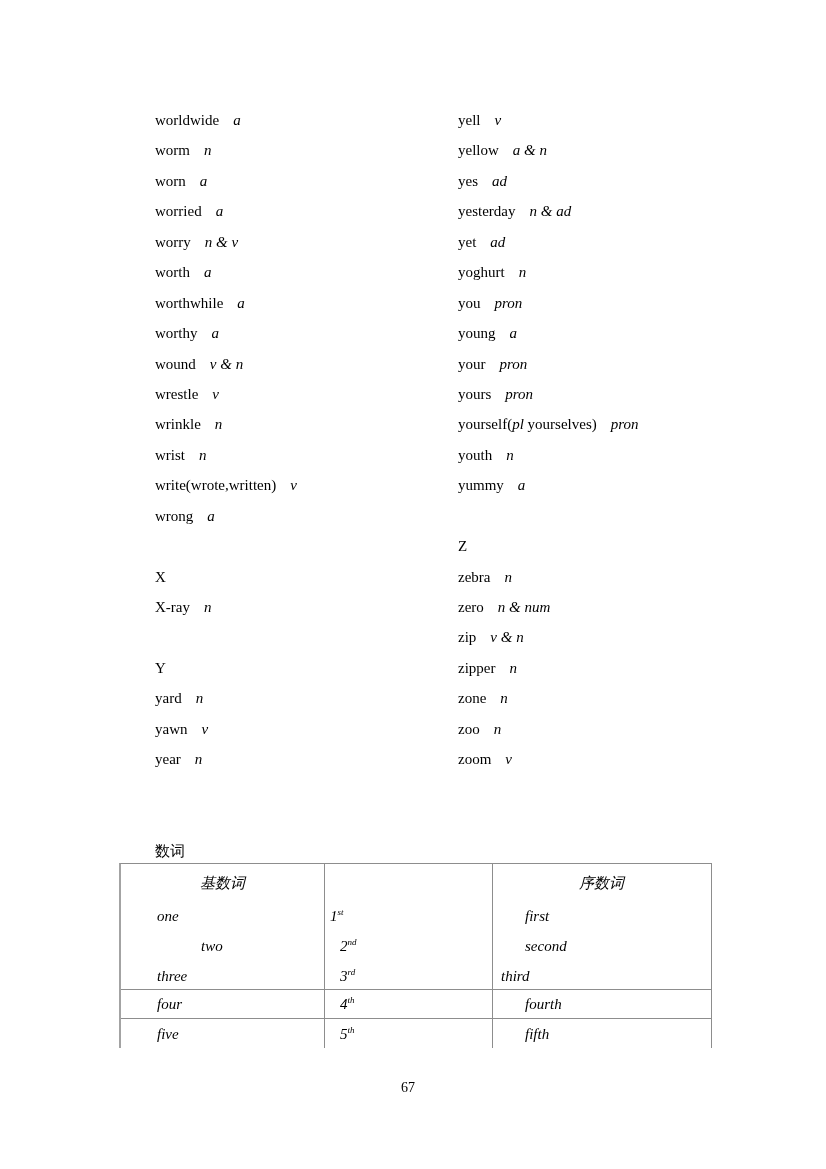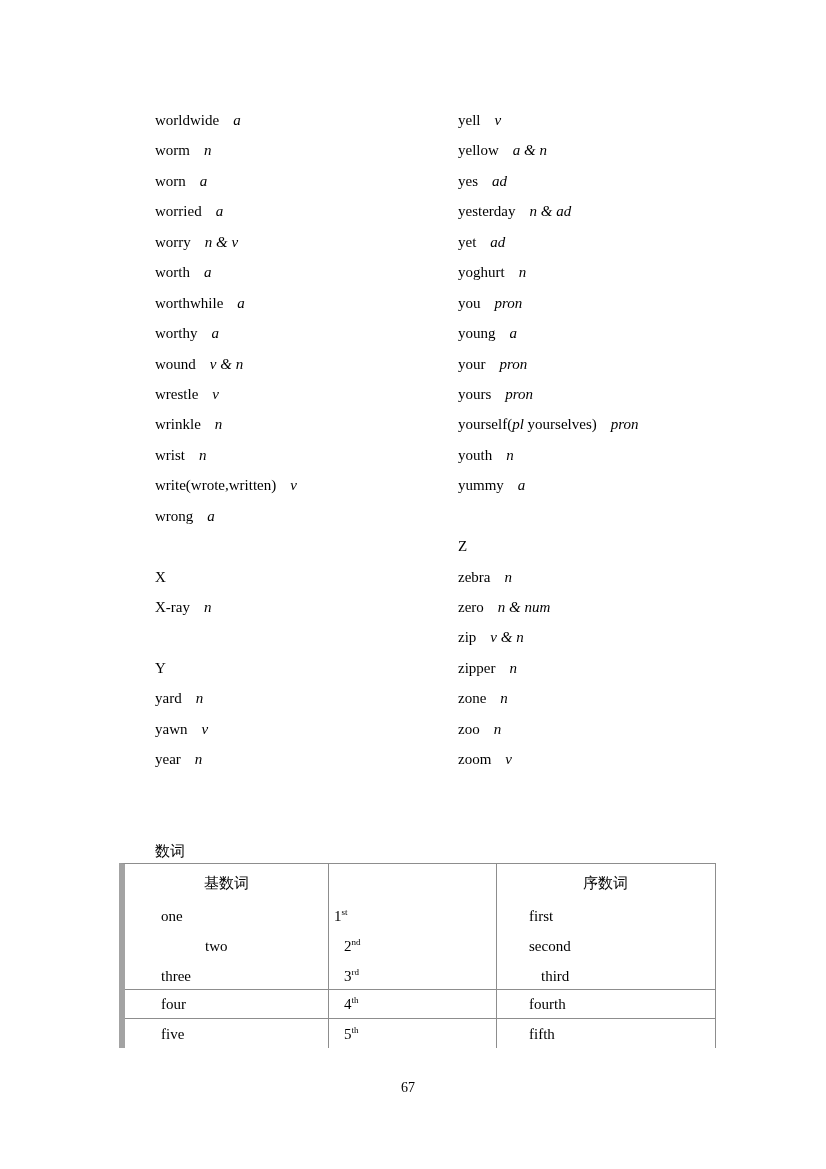--- a/index.html
+++ b/index.html
@@ -18,22 +18,23 @@
   .line{height:30.45px;line-height:30.45px;white-space:nowrap;}
   .pos{font-style:italic;margin-left:14px;}
   .w i, .pos i{font-style:italic;}
   sup{font-size:9px;vertical-align:super;line-height:0;}
 
   .numerals-heading{position:absolute;left:155px;top:841px;height:20px;line-height:20px;}
 
   .ntable{
     position:absolute;left:119px;top:863px;width:590px;height:184px;
     border-top:1px solid #8d8d8d;
-    border-left:6px solid #a3a3a3;
+    border-left:2px solid #a3a3a3;
     border-right:1px solid #8d8d8d;
+    font-style:italic;
   }
   .vline{position:absolute;top:0;height:184px;width:1px;background:#8d8d8d;}
   .v1{left:203px;} .v2{left:371px;}
   .hline{position:absolute;left:0;width:590px;height:1px;background:#8d8d8d;}
   .h1{top:125px;} .h2{top:154px;}
   .ncell{position:absolute;height:30px;line-height:30px;white-space:nowrap;}
   .hcell{text-align:center;top:4px;}
 
   .page-number{
     position:absolute;top:1078px;left:408px;
@@ -105,21 +106,21 @@
       <div class="ncell hcell" style="left: 203px; width: 168px;"></div>
       <div class="ncell hcell" style="left: 371px; width: 219px;">序数词</div>
       <div class="ncell" style="left: 36px; top: 37px;">one</div>
       <div class="ncell" style="left: 209px; top: 37px;">1<sup>st</sup></div>
       <div class="ncell" style="left: 404px; top: 37px;">first</div>
       <div class="ncell" style="left: 36px; top: 67px; margin-left: 44px;">two</div>
       <div class="ncell" style="left: 219px; top: 67px;">2<sup>nd</sup></div>
       <div class="ncell" style="left: 404px; top: 67px;">second</div>
       <div class="ncell" style="left: 36px; top: 97px;">three</div>
       <div class="ncell" style="left: 219px; top: 97px;">3<sup>rd</sup></div>
-      <div class="ncell" style="left: 416px; top: 97px;">third</div>
+      <div class="ncell" style="left: 380px; top: 97px;">third</div>
       <div class="ncell" style="left: 36px; top: 125px;">four</div>
       <div class="ncell" style="left: 219px; top: 125px;">4<sup>th</sup></div>
       <div class="ncell" style="left: 404px; top: 125px;">fourth</div>
       <div class="ncell" style="left: 36px; top: 155px;">five</div>
       <div class="ncell" style="left: 219px; top: 155px;">5<sup>th</sup></div>
       <div class="ncell" style="left: 404px; top: 155px;">fifth</div>
     </div>
 
   <div class="page-number">67</div>
 </div>

